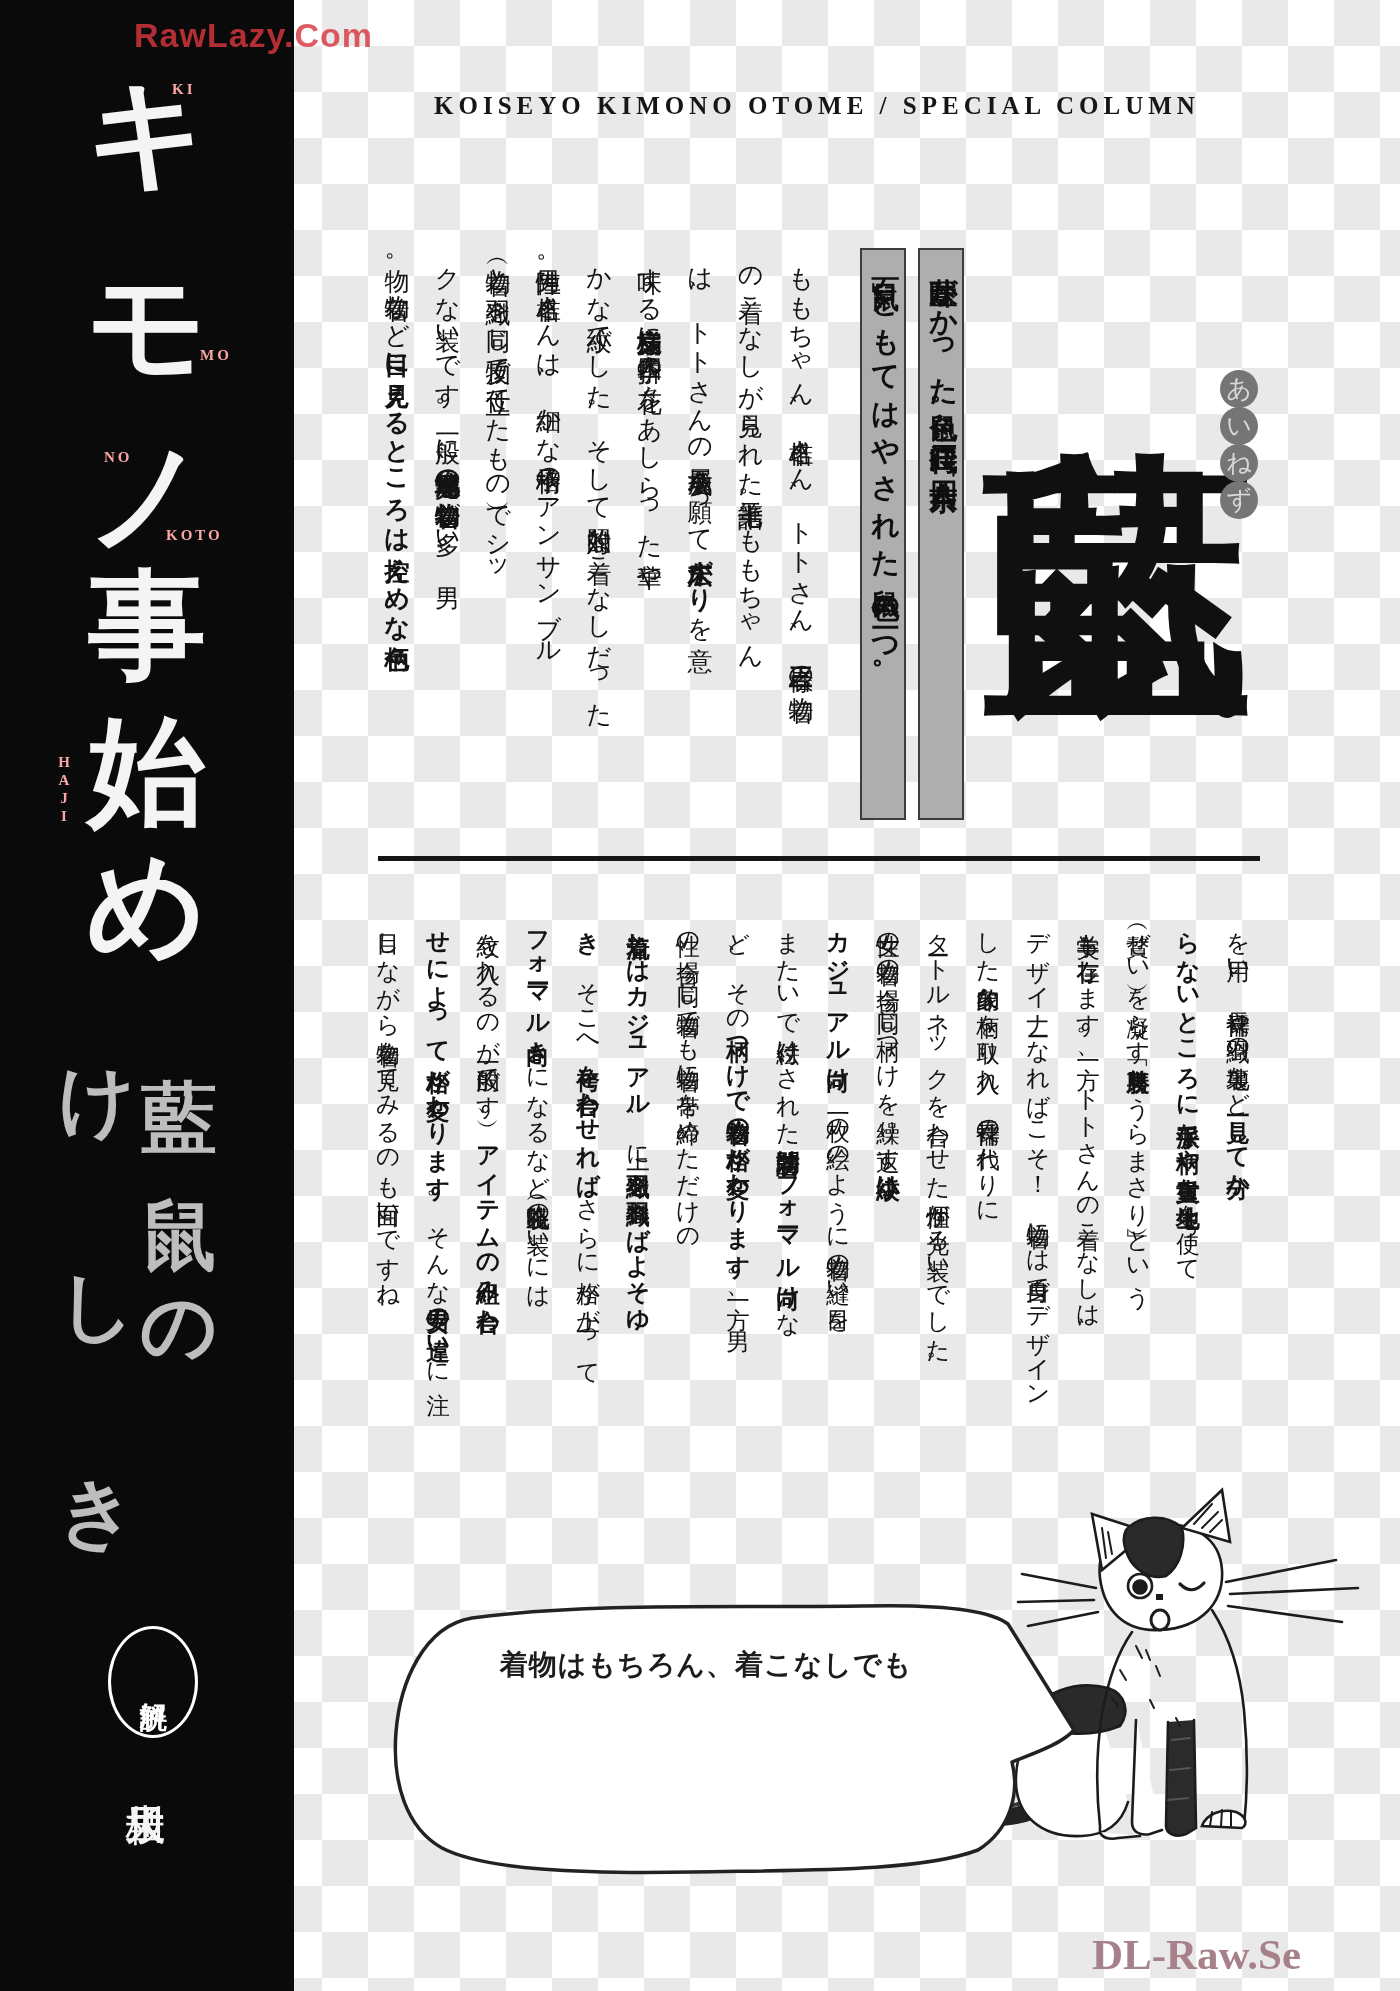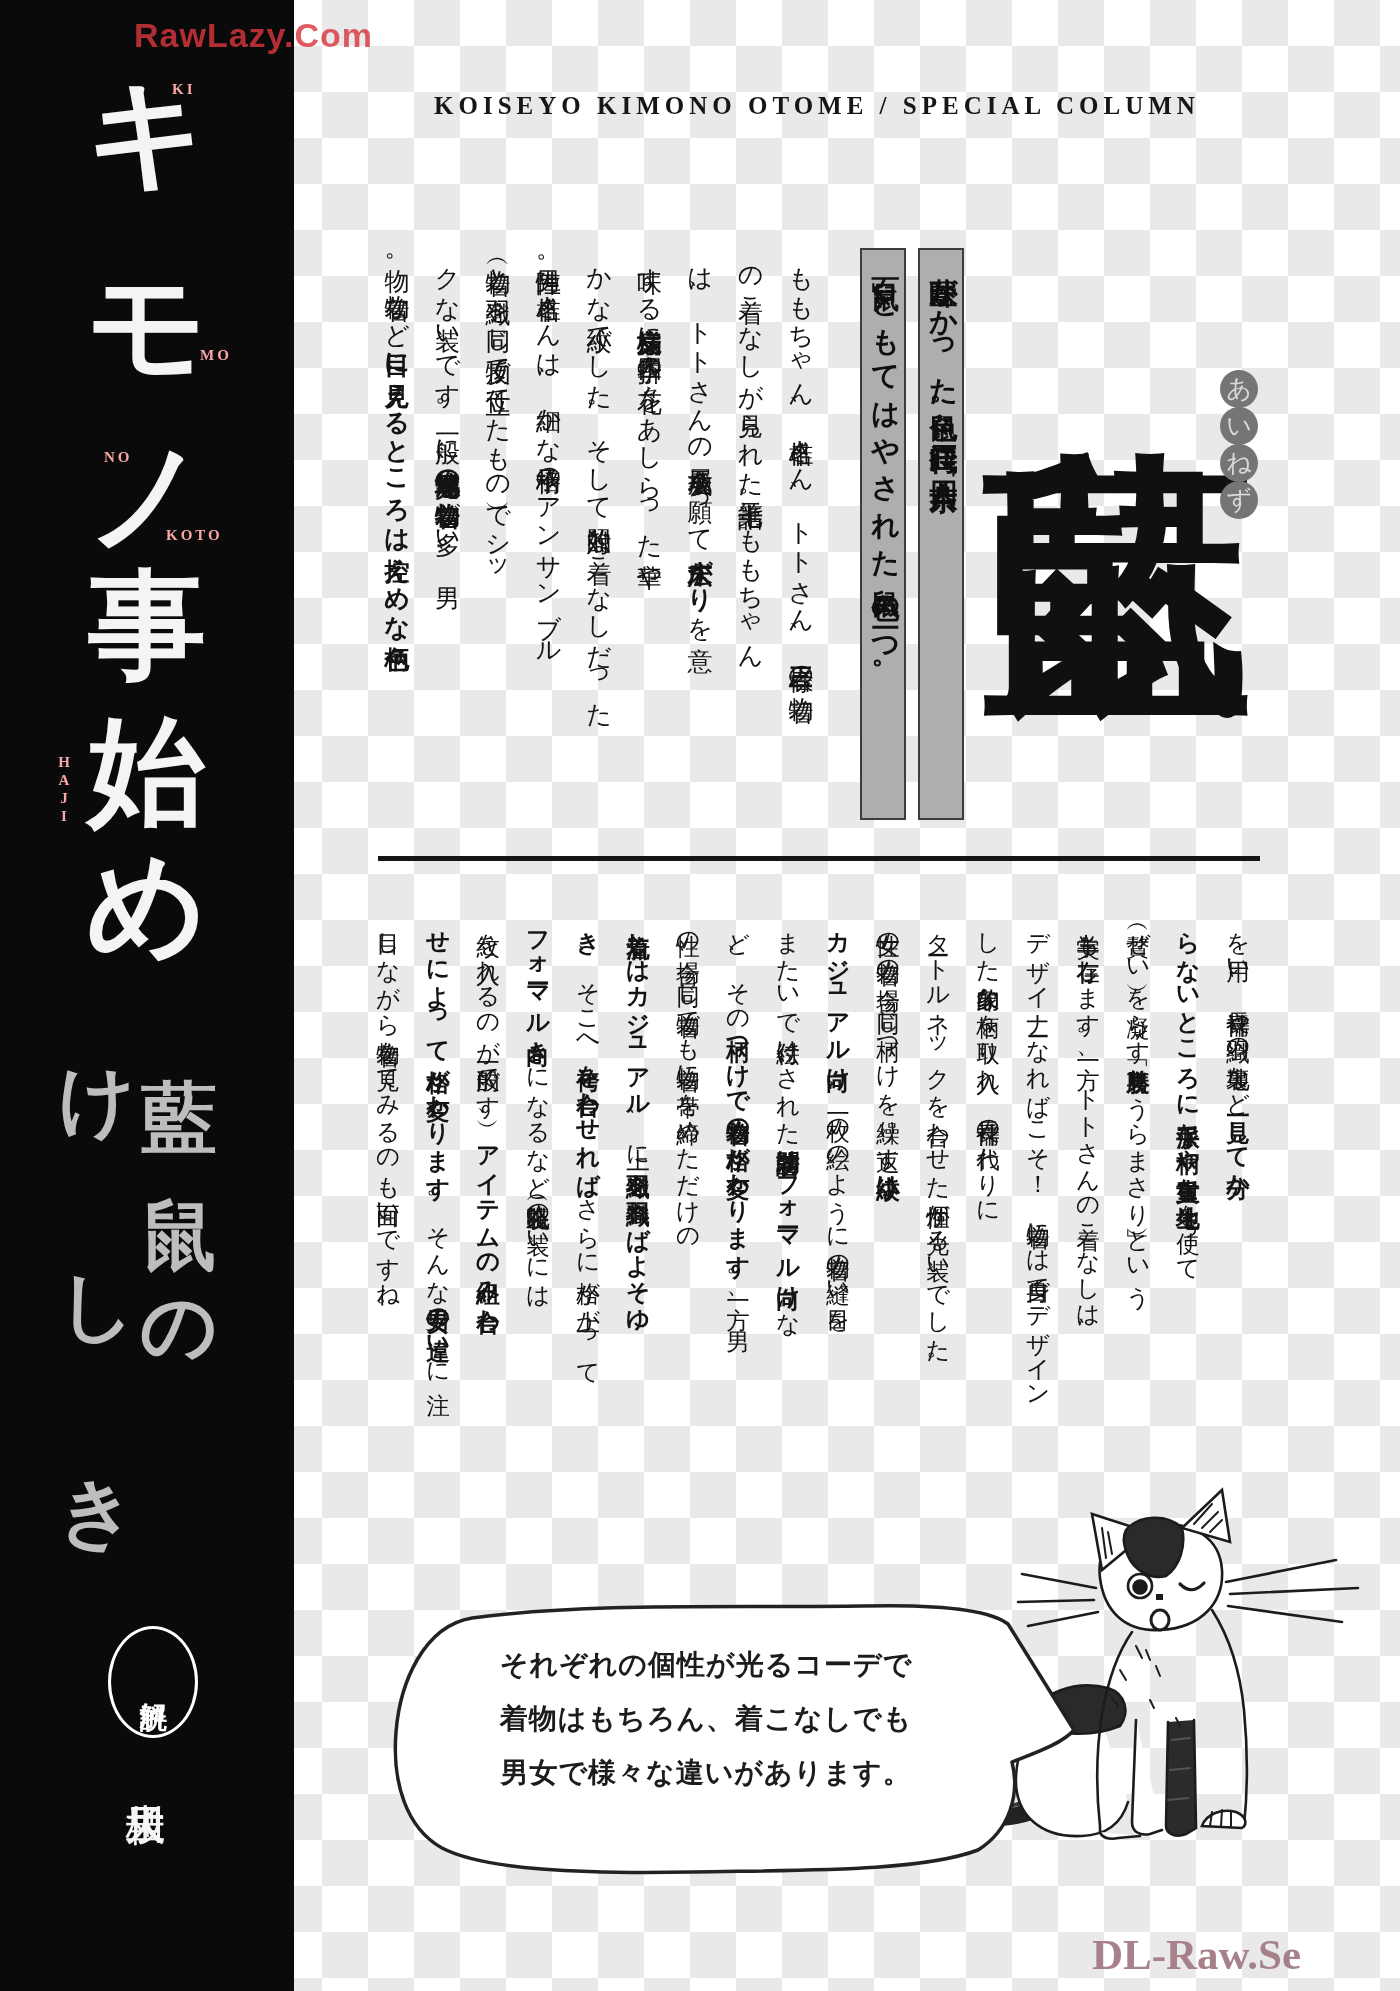--- a/index.html
+++ b/index.html
@@ -209,16 +209,14 @@
 <svg class="bubble-svg" width="730" height="310" viewBox="0 0 730 310">
   <path d="M 110,36 C 230,20 380,26 500,24 C 580,22 628,28 646,42
            L 712,148 C 700,162 670,172 650,180
            C 658,212 648,248 616,268
            C 558,290 440,288 330,290
            C 220,292 122,288 80,266
            C 44,246 30,200 34,150
            C 38,100 62,44 110,36 Z" fill="#ffffff" stroke="#222222" stroke-width="3.5" stroke-linejoin="round"></path>
 </svg>
 <div class="bubble-text">
-    <div>それぞれの個性が光るコーデで</div>
     <div>着物はもちろん、着こなしでも</div>
-    <div>男女で様々な違いがあります。</div>
   </div>
 
 </body></html>

